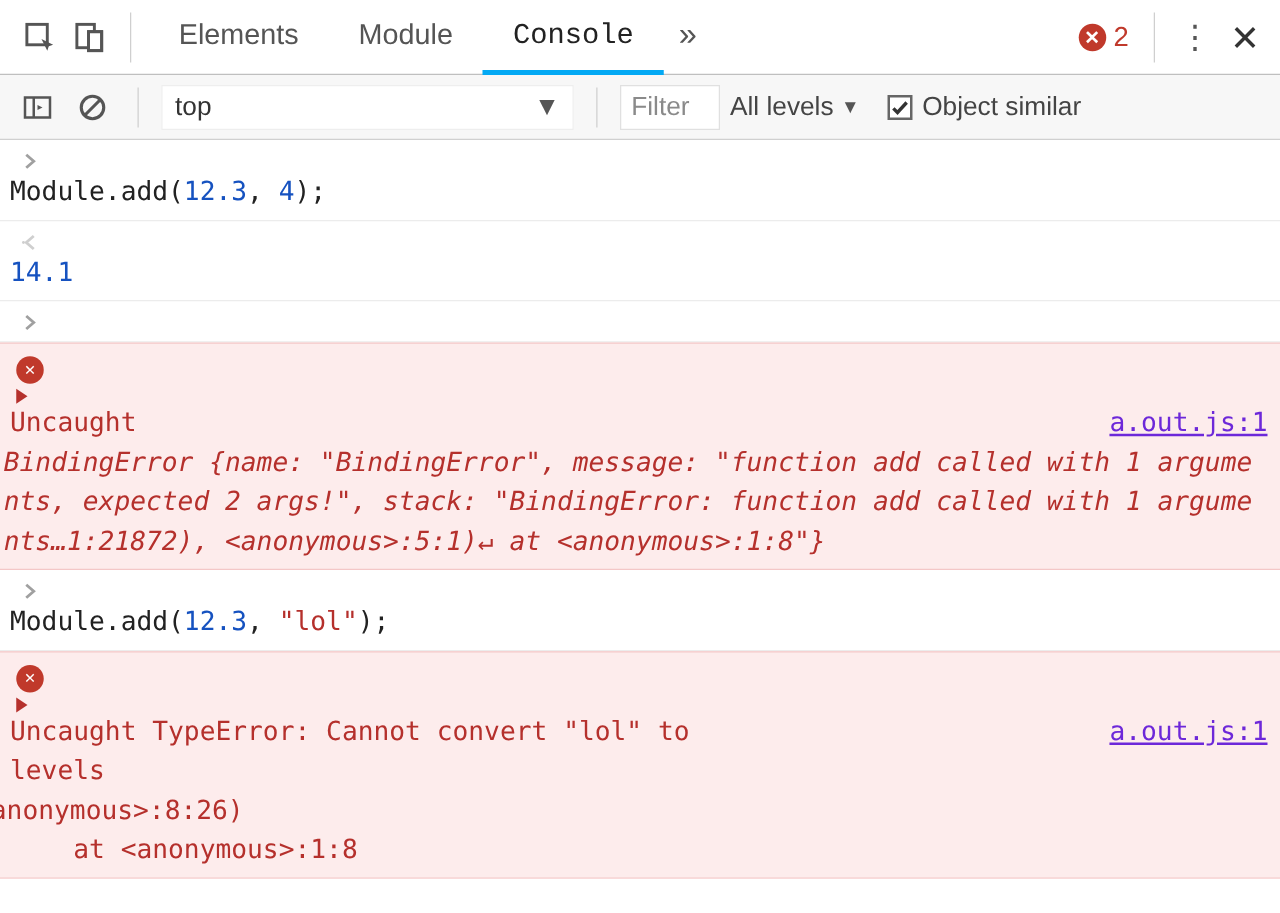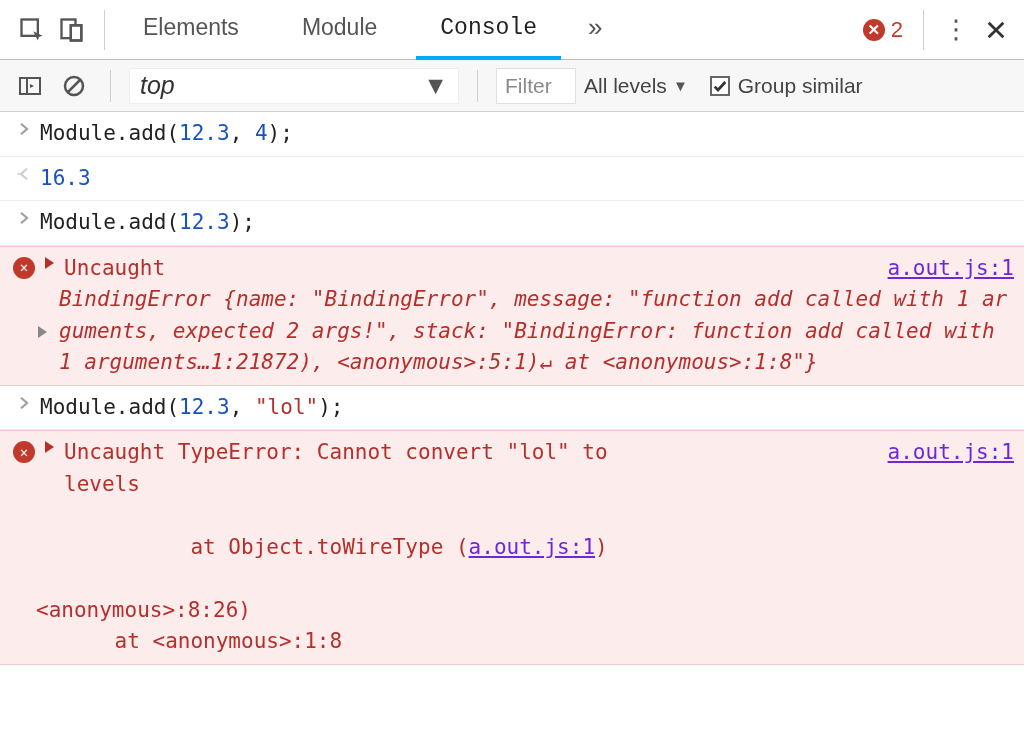--- a/index.html
+++ b/index.html
@@ -4,55 +4,55 @@
 <style>
   * { box-sizing: border-box; }
   body {
     margin: 0;
     font-family: "Helvetica Neue", Arial, sans-serif;
     font-size: 21px;
     background: #fff;
     color: #222;
     width: 1024px;
   }
-  .mono { font-family: "Menlo", "Consolas", monospace; font-size: 21px; }
+  .mono { font-family: "Menlo", "Consolas", monospace; font-size: 21px; flex-direction: column; }
 
   
   .toolbar {
     height: 60px;
     display: flex;
     align-items: center;
     border-bottom: 1px solid #bfbfbf;
     padding: 0 10px 0 14px;
     gap: 4px;
   }
   .icon-btn { width: 36px; height: 36px; display: inline-flex; align-items: center; justify-content: center; color:#555; }
   .vsep { width:1px; height:40px; background:#cfcfcf; margin: 0 10px; }
-  .tabs { display: flex; height: 60px; align-items: stretch; gap: 15px; }
+  .tabs { display: flex; height: 60px; align-items: stretch; }
   .tab { padding: 0 24px; display: flex; align-items: center; color:#555; border-bottom: 4px solid transparent; font-size:23px;}
   .tab.active { color:#222; border-bottom-color:#03a9f4;font-family:Liberation Mono, monospace; }
   .spacer { flex:1; }
   .err-badge { display:flex; align-items:center; gap:6px; color:#c0392b; font-size:22px; margin-right:6px;}
   .circ { width:22px; height:22px; border-radius:50%; background:#c0392b; color:#fff; display:inline-flex; align-items:center; justify-content:center; font-size:15px; font-weight:bold;}
 
   
   .subbar {
     height: 52px;
     display:flex;
     align-items:center;
     padding: 0 12px;
     border-bottom: 1px solid #d0d0d0;
     background: #f7f7f7;
     gap: 8px;
   }
   .context-select {
     display:flex; align-items:center; justify-content:space-between;
     width: 330px; height:36px; padding: 0 10px;
     background:#fff; border:1px solid #eee;
-    font-size:25px; color:#333;font-style:italic;
+    font-size:21px; color:#333;
   }
   .filter-box { height:36px; width:80px; border:1px solid #e0e0e0; background:#fff; display:flex; align-items:center; padding:0 8px; color:#8a8a8a;}
   .levels { display:flex; align-items:center; gap:6px; color:#444; }
   .chk { width:20px; height:20px; border:2px solid #666; display:inline-flex; align-items:center; justify-content:center; background:#fff;}
 
   
   .row { display:flex; padding: 6px 10px 6px 8px; border-bottom:1px solid #ececec; line-height:1.5; }
   .row.err { background:#fdecec; border-top:1px solid #f4c7c7; border-bottom:1px solid #f4c7c7; }
   .gutter { width:32px; flex:none; display:flex; justify-content:center; color:#a0a0a0; font-size:18px; padding-top:2px;}
   .gutter svg { width:18px; height:18px; }
@@ -154,52 +154,49 @@
     <span style="color:#555;font-size:15px;">▼</span>
   </div>
 
   <span style="width:6px;"></span>
 
   <span class="chk">
     <svg viewBox="0 0 24 24" width="16" height="16" stroke="#333" stroke-width="4" fill="none">
         <path d="M4 13 l5 5 L20 6"></path>
       </svg>
   </span>
-  <span style="color:#444;">Group similar</span>
+  <span style="color:#444;">Object similar</span>
 </div>
 
 <div class="row mono">
   <div class="gutter">
     <svg viewBox="0 0 24 24" stroke="#a0a0a0" stroke-width="3" fill="none">
         <path d="M8 5 l8 7 -8 7"></path>
       </svg>
   </div>
   <div class="body">
     <span class="punct">Module.add(</span><span class="num">12.3</span><span class="punct">, </span><span class="num">4</span><span class="punct">);</span>
   </div>
 </div>
 
 <div class="row mono">
   <div class="gutter">
     <svg viewBox="0 0 24 24" stroke="#cfcfcf" stroke-width="3" fill="none">
         <path d="M16 5 l-8 7 8 7"></path>
         <circle cx="5" cy="12" r="1.5" fill="#cfcfcf" stroke="none"></circle>
       </svg>
   </div>
-  <div class="body"><span class="num">16.3</span></div>
+  <div class="body"><span class="num">14.1</span></div>
 </div>
 
 <div class="row mono">
   <div class="gutter">
     <svg viewBox="0 0 24 24" stroke="#a0a0a0" stroke-width="3" fill="none">
         <path d="M8 5 l8 7 -8 7"></path>
       </svg>
-  </div>
-  <div class="body">
-    <span class="punct">Module.add(</span><span class="num">12.3</span><span class="punct">);</span>
   </div>
 </div>
 
 <div class="row err mono">
   <div class="gutter">
       <span class="err-icon">✕</span>
     </div>
   <div class="expand-col">
       <span class="tri red"></span>
     </div>
@@ -234,19 +231,16 @@
     </div>
   <div class="expand-col">
       <span class="tri red"></span>
     </div>
   <div class="body redtxt">
     <div class="errrow-head nowrap">
       <div class="left"><span>Uncaught TypeError: Cannot convert "lol" to  </span></div>
       <div><span class="errlink">a.out.js:1</span></div>
     </div>
     <div>levels</div>
-    <div style="white-space:pre;">
-      <span>    at Object.toWireType (</span><span class="errlink">a.out.js:1</span><span>)</span>
-    </div>
     <div style="margin-left:-28px;">&lt;anonymous&gt;:8:26)</div>
     <div style="white-space:pre;">    at &lt;anonymous&gt;:1:8</div>
   </div>
 </div>
 
 </body></html>

